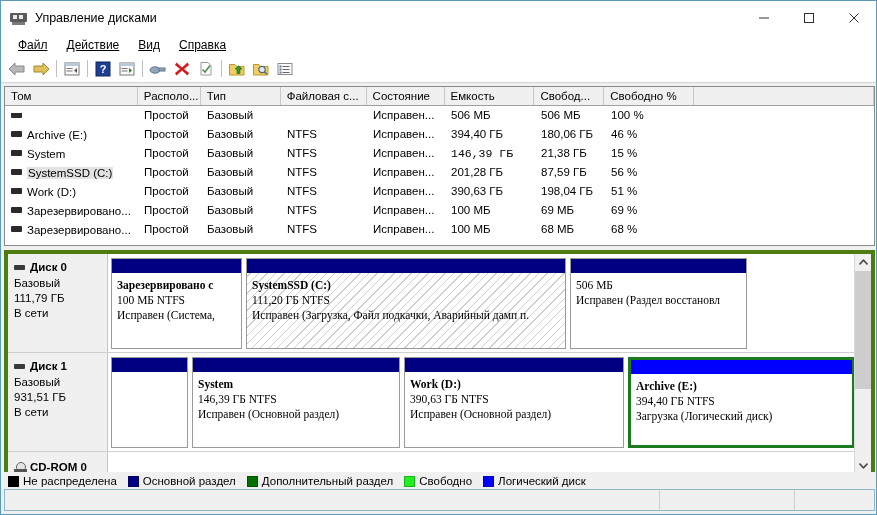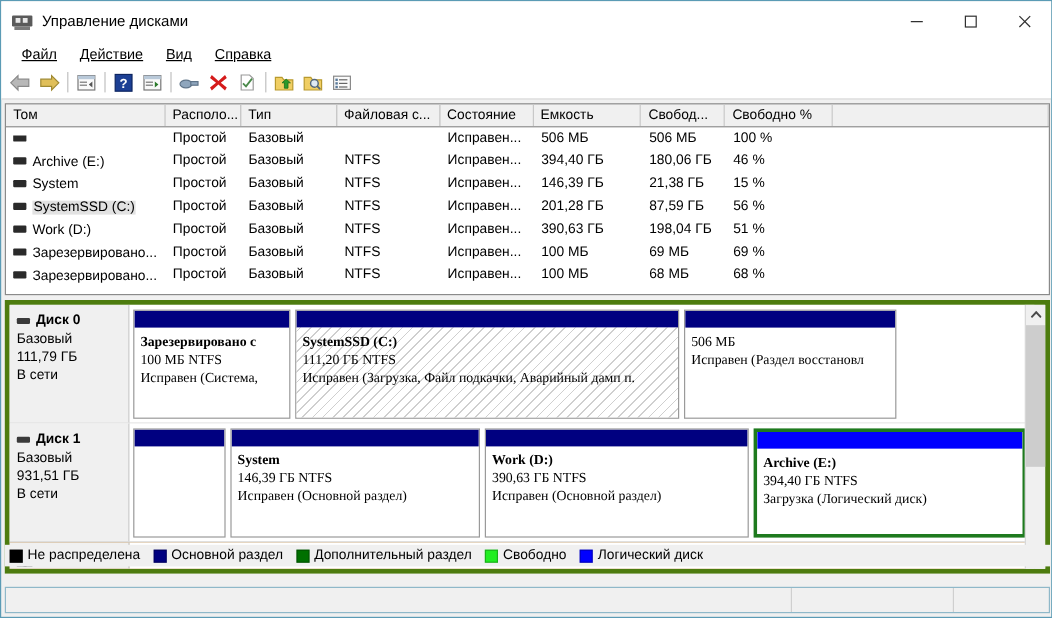--- a/index.html
+++ b/index.html
@@ -123,21 +123,21 @@
     left: 3px; top: 85px;
     width: 871px; height: 160px;
     background: #ffffff;
     border: 1px solid #8a8a8a;
     box-sizing: border-box;
     overflow: hidden;
   }
   .lheader {
     display: flex;
     height: 19px;
-    background: #737373;
+    background: #fdba74;
     border-bottom: 1px solid #a0a0a0;
     box-sizing: border-box;
   }
   .lheader .hc {
     font-size: 11.5px;
     line-height: 18px;
     padding-left: 6px;
     box-sizing: border-box;
     border-right: 1px solid #c8c8c8;
     overflow: hidden;
@@ -328,21 +328,21 @@
   .vsthumb {
     position: absolute;
     left: 0; top: 17px;
     width: 17px; height: 118px;
     background: #cdcdcd;
   }
 
   
   .legend {
     position: absolute;
-    left: 3px; top: 453px;
+    left: 3px; top: 471px;
     width: 871px; height: 18px;
     display: flex;
     align-items: center;
     font-size: 11.5px;
     padding-left: 4px;
     box-sizing: border-box;
     background: #f0f0f0;
   }
   .lg-item {
     display: flex;
@@ -539,21 +539,21 @@
         </div>
         <div class="lrow">
           <div class="vol-cell" style="width: 133px;">
             <span class="volicon"></span>
             <span>System</span>
           </div>
           <div class="cell" style="width: 63px;">Простой</div>
           <div class="cell" style="width: 80px;">Базовый</div>
           <div class="cell" style="width: 86px;">NTFS</div>
           <div class="cell" style="width: 78px;">Исправен...</div>
-          <div class="cell" style="width: 90px;">146,39 ГБ</div>
+          <div class="cell" style="width: 90px; font-family: Liberation Mono, monospace;">146,39 ГБ</div>
           <div class="cell" style="width: 70px;">21,38 ГБ</div>
           <div class="cell" style="width: 90px;">15 %</div>
         </div>
         <div class="lrow">
           <div class="vol-cell" style="width: 133px;">
             <span class="volicon"></span>
             <span class="vol-name-hl">SystemSSD (C:)</span>
           </div>
           <div class="cell" style="width: 63px;">Простой</div>
           <div class="cell" style="width: 80px;">Базовый</div>

